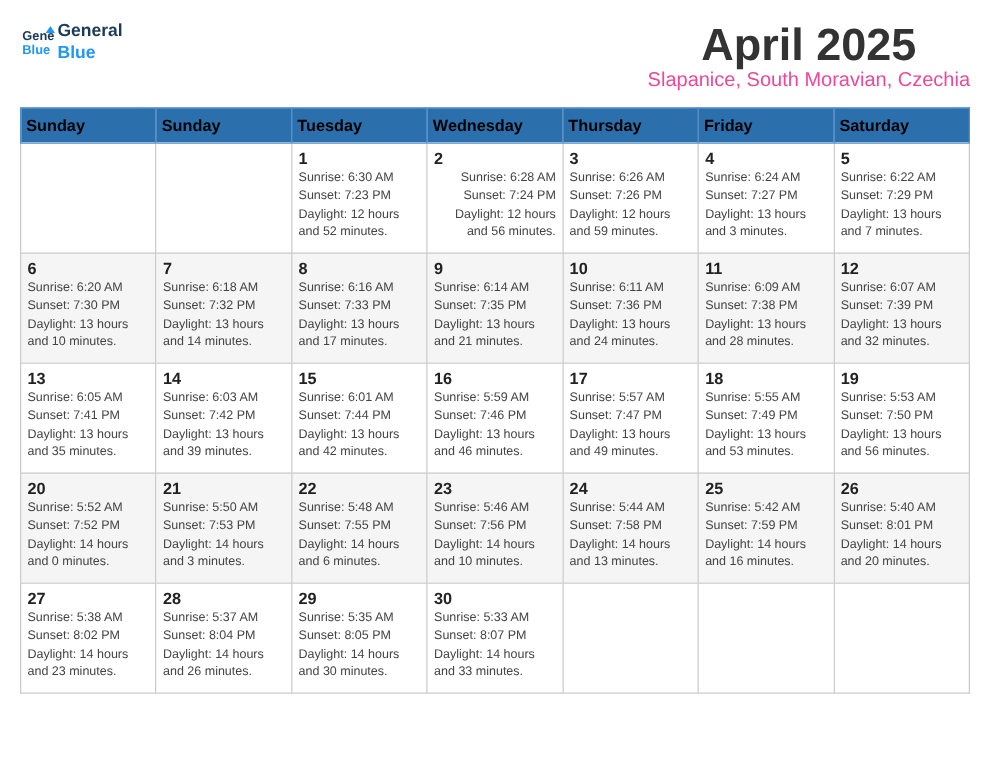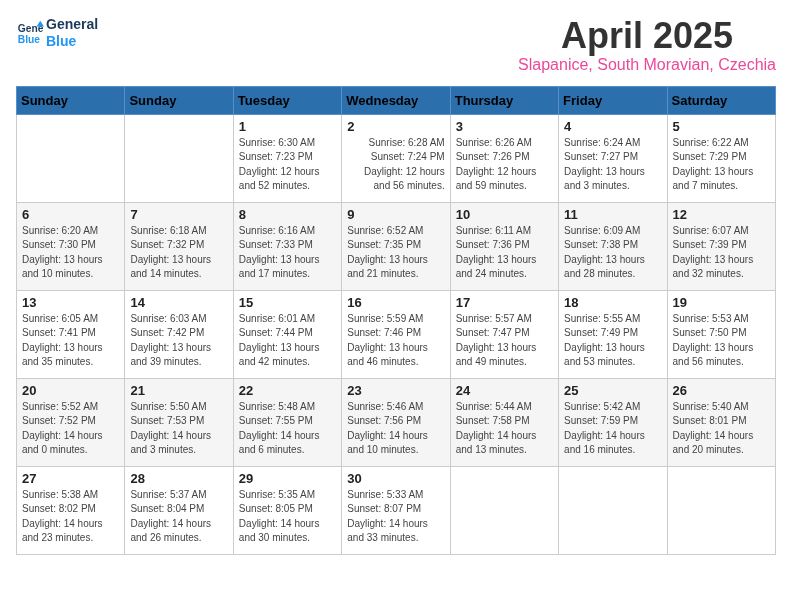--- a/index.html
+++ b/index.html
@@ -167,21 +167,21 @@
         </td>
         <td>
           <div class="day-num">8</div>
           <div class="day-detail" style="white-space: pre-line;">Sunrise: 6:16 AM
 Sunset: 7:33 PM
 Daylight: 13 hours
 and 17 minutes.</div>
         </td>
         <td>
           <div class="day-num">9</div>
-          <div class="day-detail" style="white-space: pre-line;">Sunrise: 6:52 AM
+          <div class="day-detail" style="white-space: pre-line;">Sunrise: 6:14 AM
 Sunset: 7:35 PM
 Daylight: 13 hours
 and 21 minutes.</div>
         </td>
         <td>
           <div class="day-num">10</div>
           <div class="day-detail" style="white-space: pre-line;">Sunrise: 6:11 AM
 Sunset: 7:36 PM
 Daylight: 13 hours
 and 24 minutes.</div>

